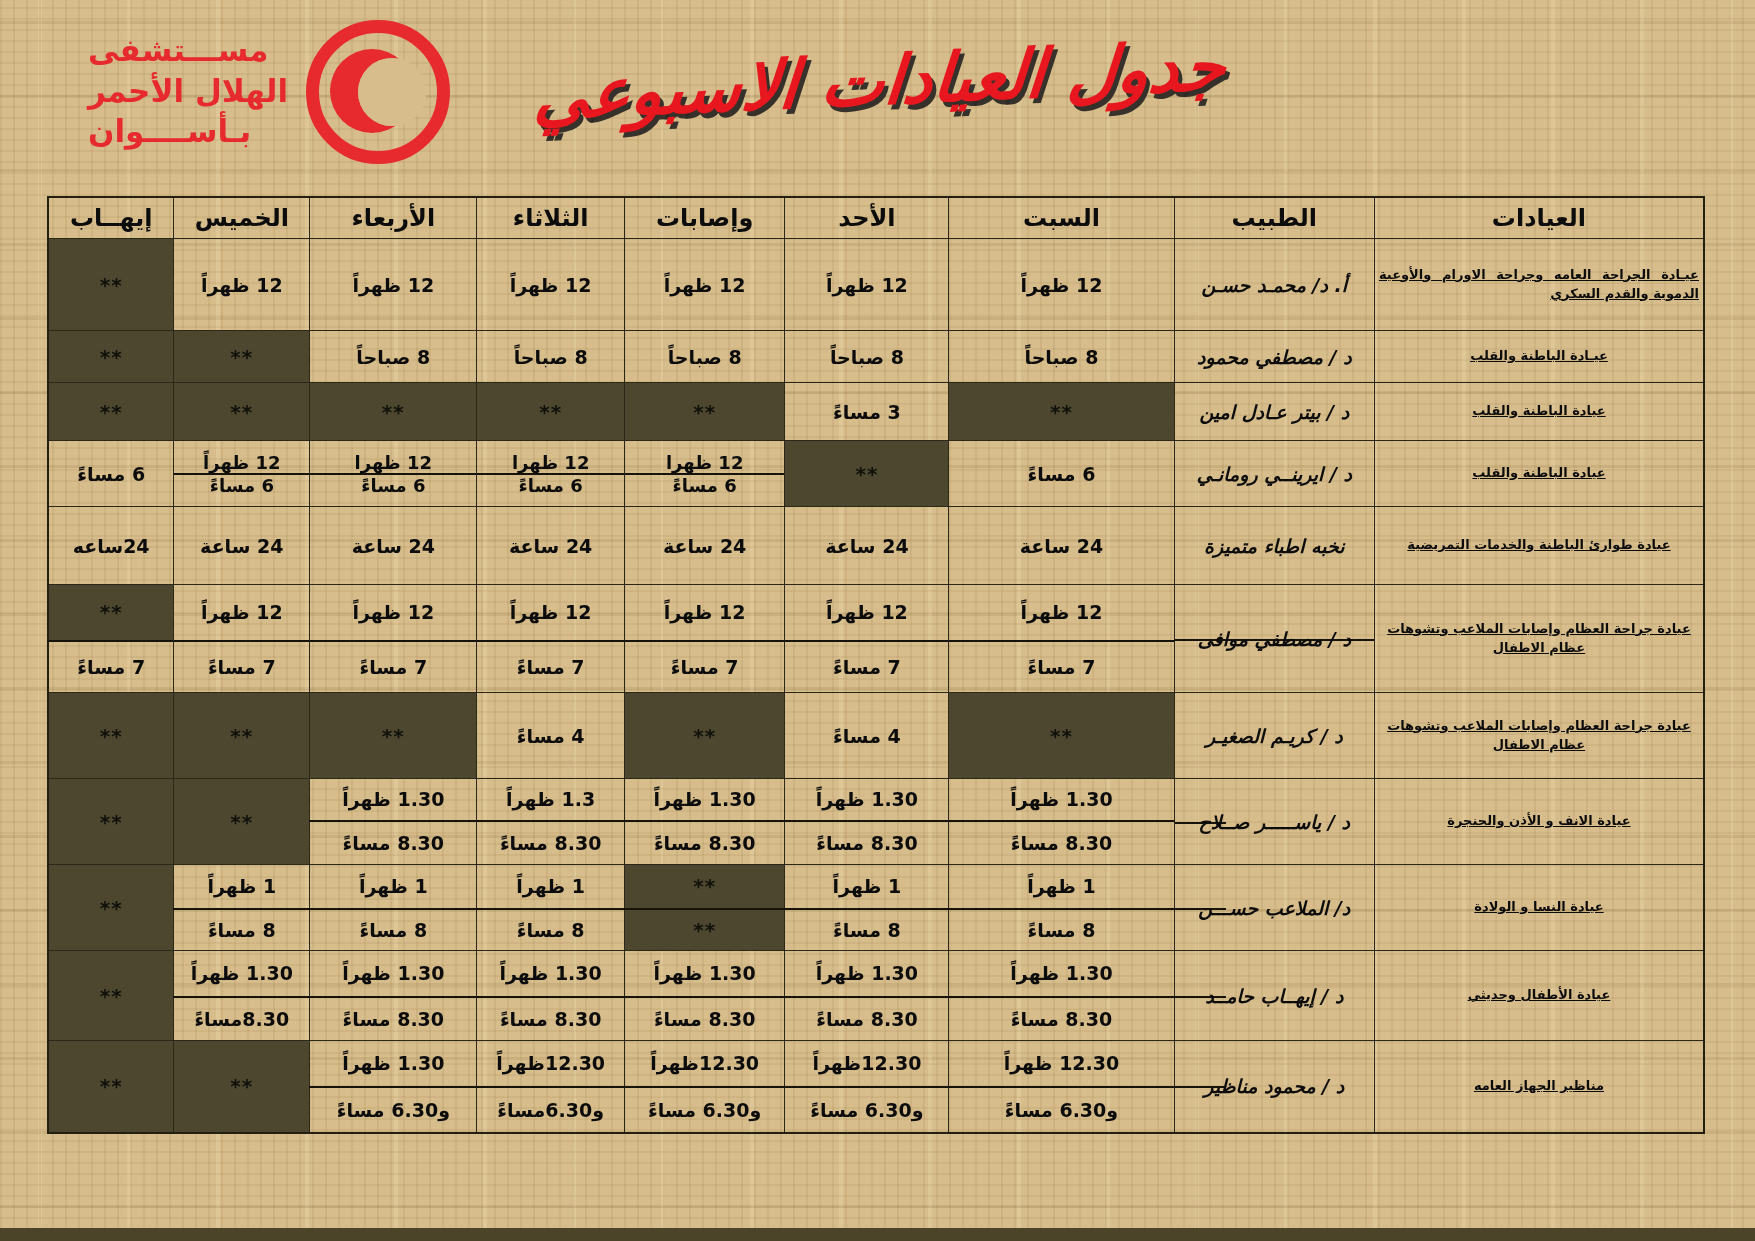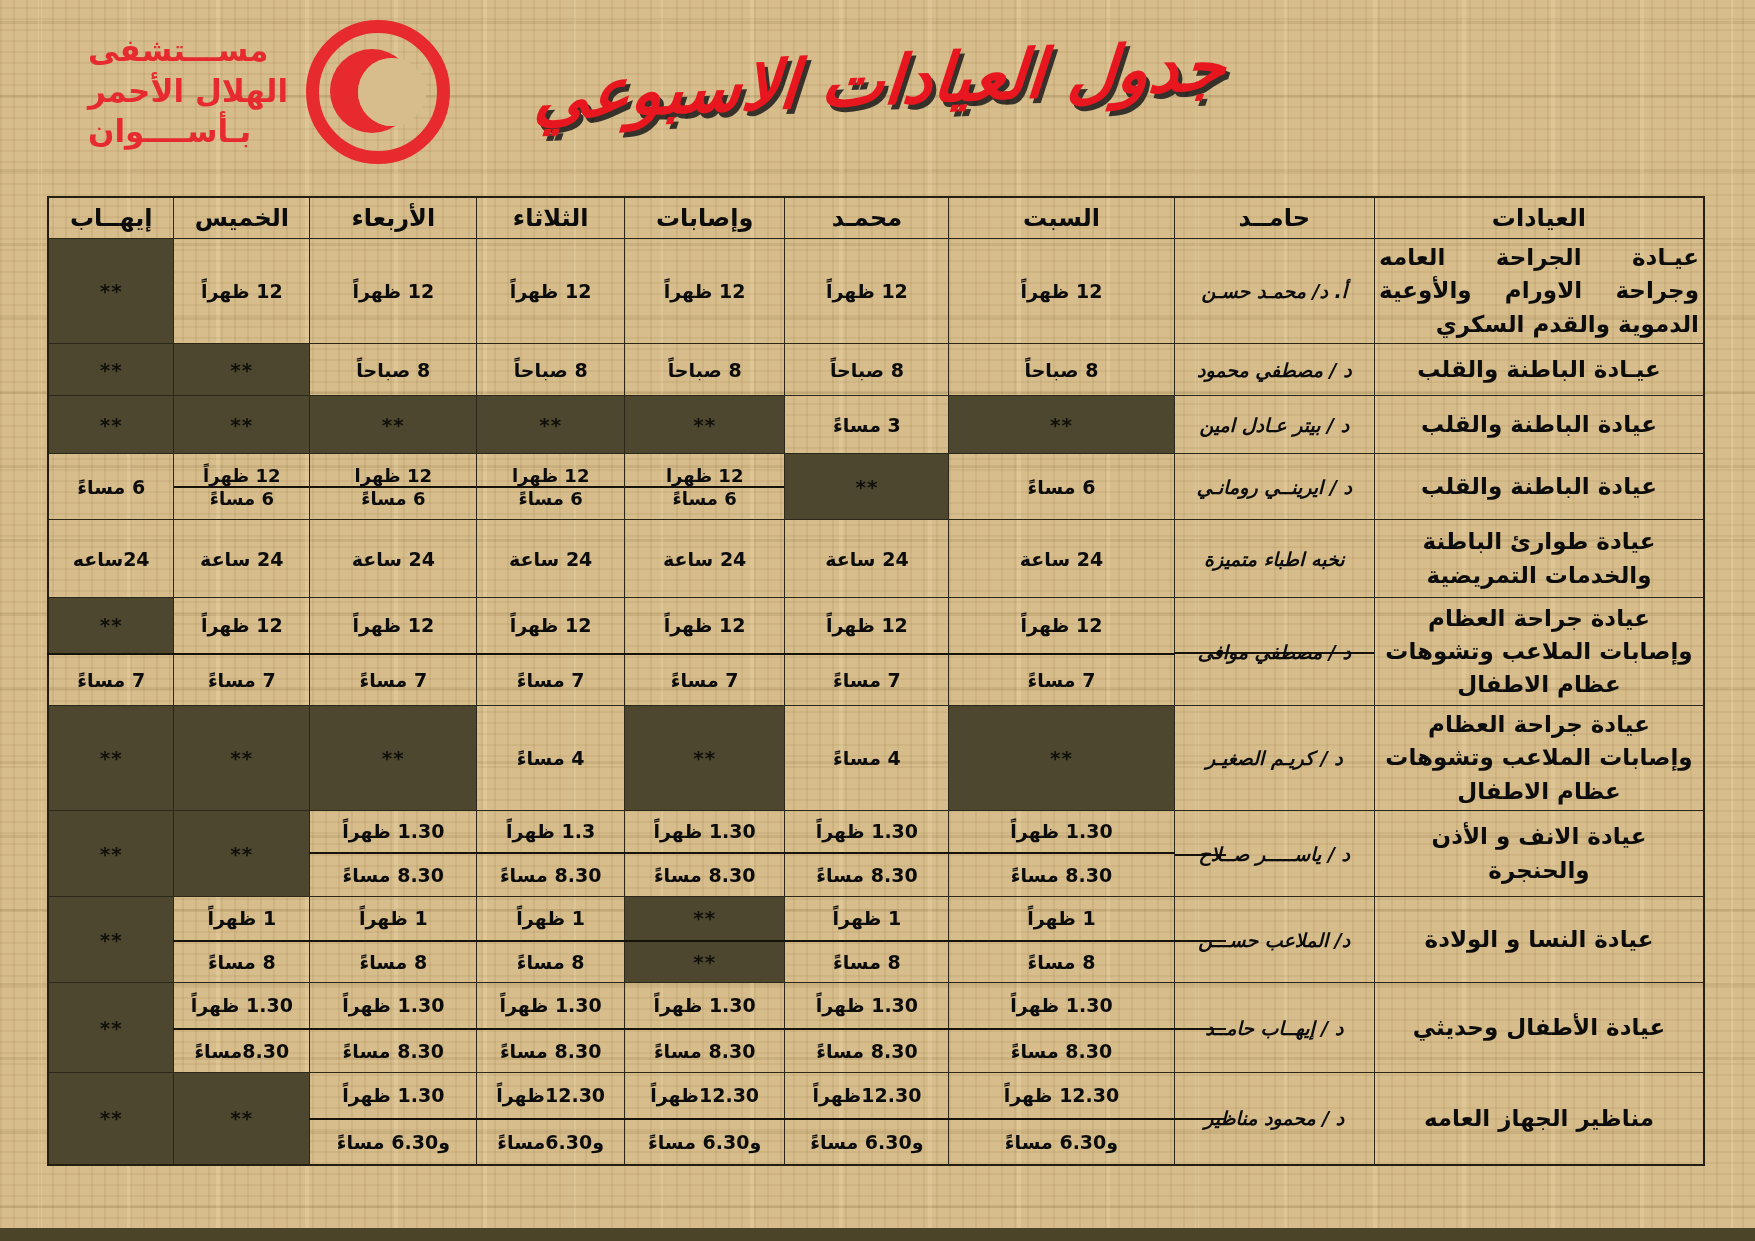--- a/index.html
+++ b/index.html
@@ -39,21 +39,21 @@
   .schedule th,.schedule td{
     border:1px solid #2c2817;
     font-weight:bold;color:#0c0c0c;
     text-align:center;vertical-align:middle;
     padding:2px 4px;overflow:hidden;
   }
   .schedule th{font-size:24px;height:36px;}
   .day-cell{font-size:19px;}
   .doctor-cell{font-size:19px;position:relative;}
   .doctor-cell span{position:relative;z-index:2;font-style:italic;}
-  .clinic-cell{font-size:23px;text-align:right;padding:4px 12px;line-height:1.45;}
+  .clinic-cell{font-size:13px;text-align:right;padding:4px 12px;line-height:1.45;text-decoration:underline;}
   .clinic-cell.justify{text-align:justify;text-align-last:auto;}
   td.dark{background:#4d4730;color:#11100a;font-size:20px;letter-spacing:1px;}
   td.split-top{border-bottom:2px solid #15130a;}
   td.stack-cell{padding:0;}
   .stack-top,.stack-bottom{height:50%;display:flex;align-items:center;justify-content:center;font-size:18px;}
   .stack-top{border-bottom:2px solid #15130a;}
   .doctor-cell.line-full::after,.doctor-cell.line-dash::after{
     content:"";position:absolute;top:50%;left:0;border-top:2px solid #15130a;z-index:1;
   }
   .doctor-cell.line-full::after{width:100%;}
@@ -88,23 +88,23 @@
         <col style="width: 9.9%;">
         <col style="width: 9.7%;">
         <col style="width: 8.9%;">
         <col style="width: 10.1%;">
         <col style="width: 8.2%;">
         <col style="width: 7.6%;">
       </colgroup>
     <thead>
       <tr id="head-row">
           <th>العيادات</th>
-          <th>حامــد</th>
+          <th>الطبيب</th>
           <th>السبت</th>
-          <th>محمـد</th>
+          <th>الأحد</th>
           <th>وإصابات</th>
           <th>الثلاثاء</th>
           <th>الأربعاء</th>
           <th>الخميس</th>
           <th>إيهــاب</th>
         </tr>
     </thead>
     <tbody id="schedule-body">
         <tr style="height: 92px;">
           <td class="clinic-cell justify" rowspan="1">عيـادة الجراحة العامه وجراحة الاورام والأوعية الدموية والقدم السكري</td>

